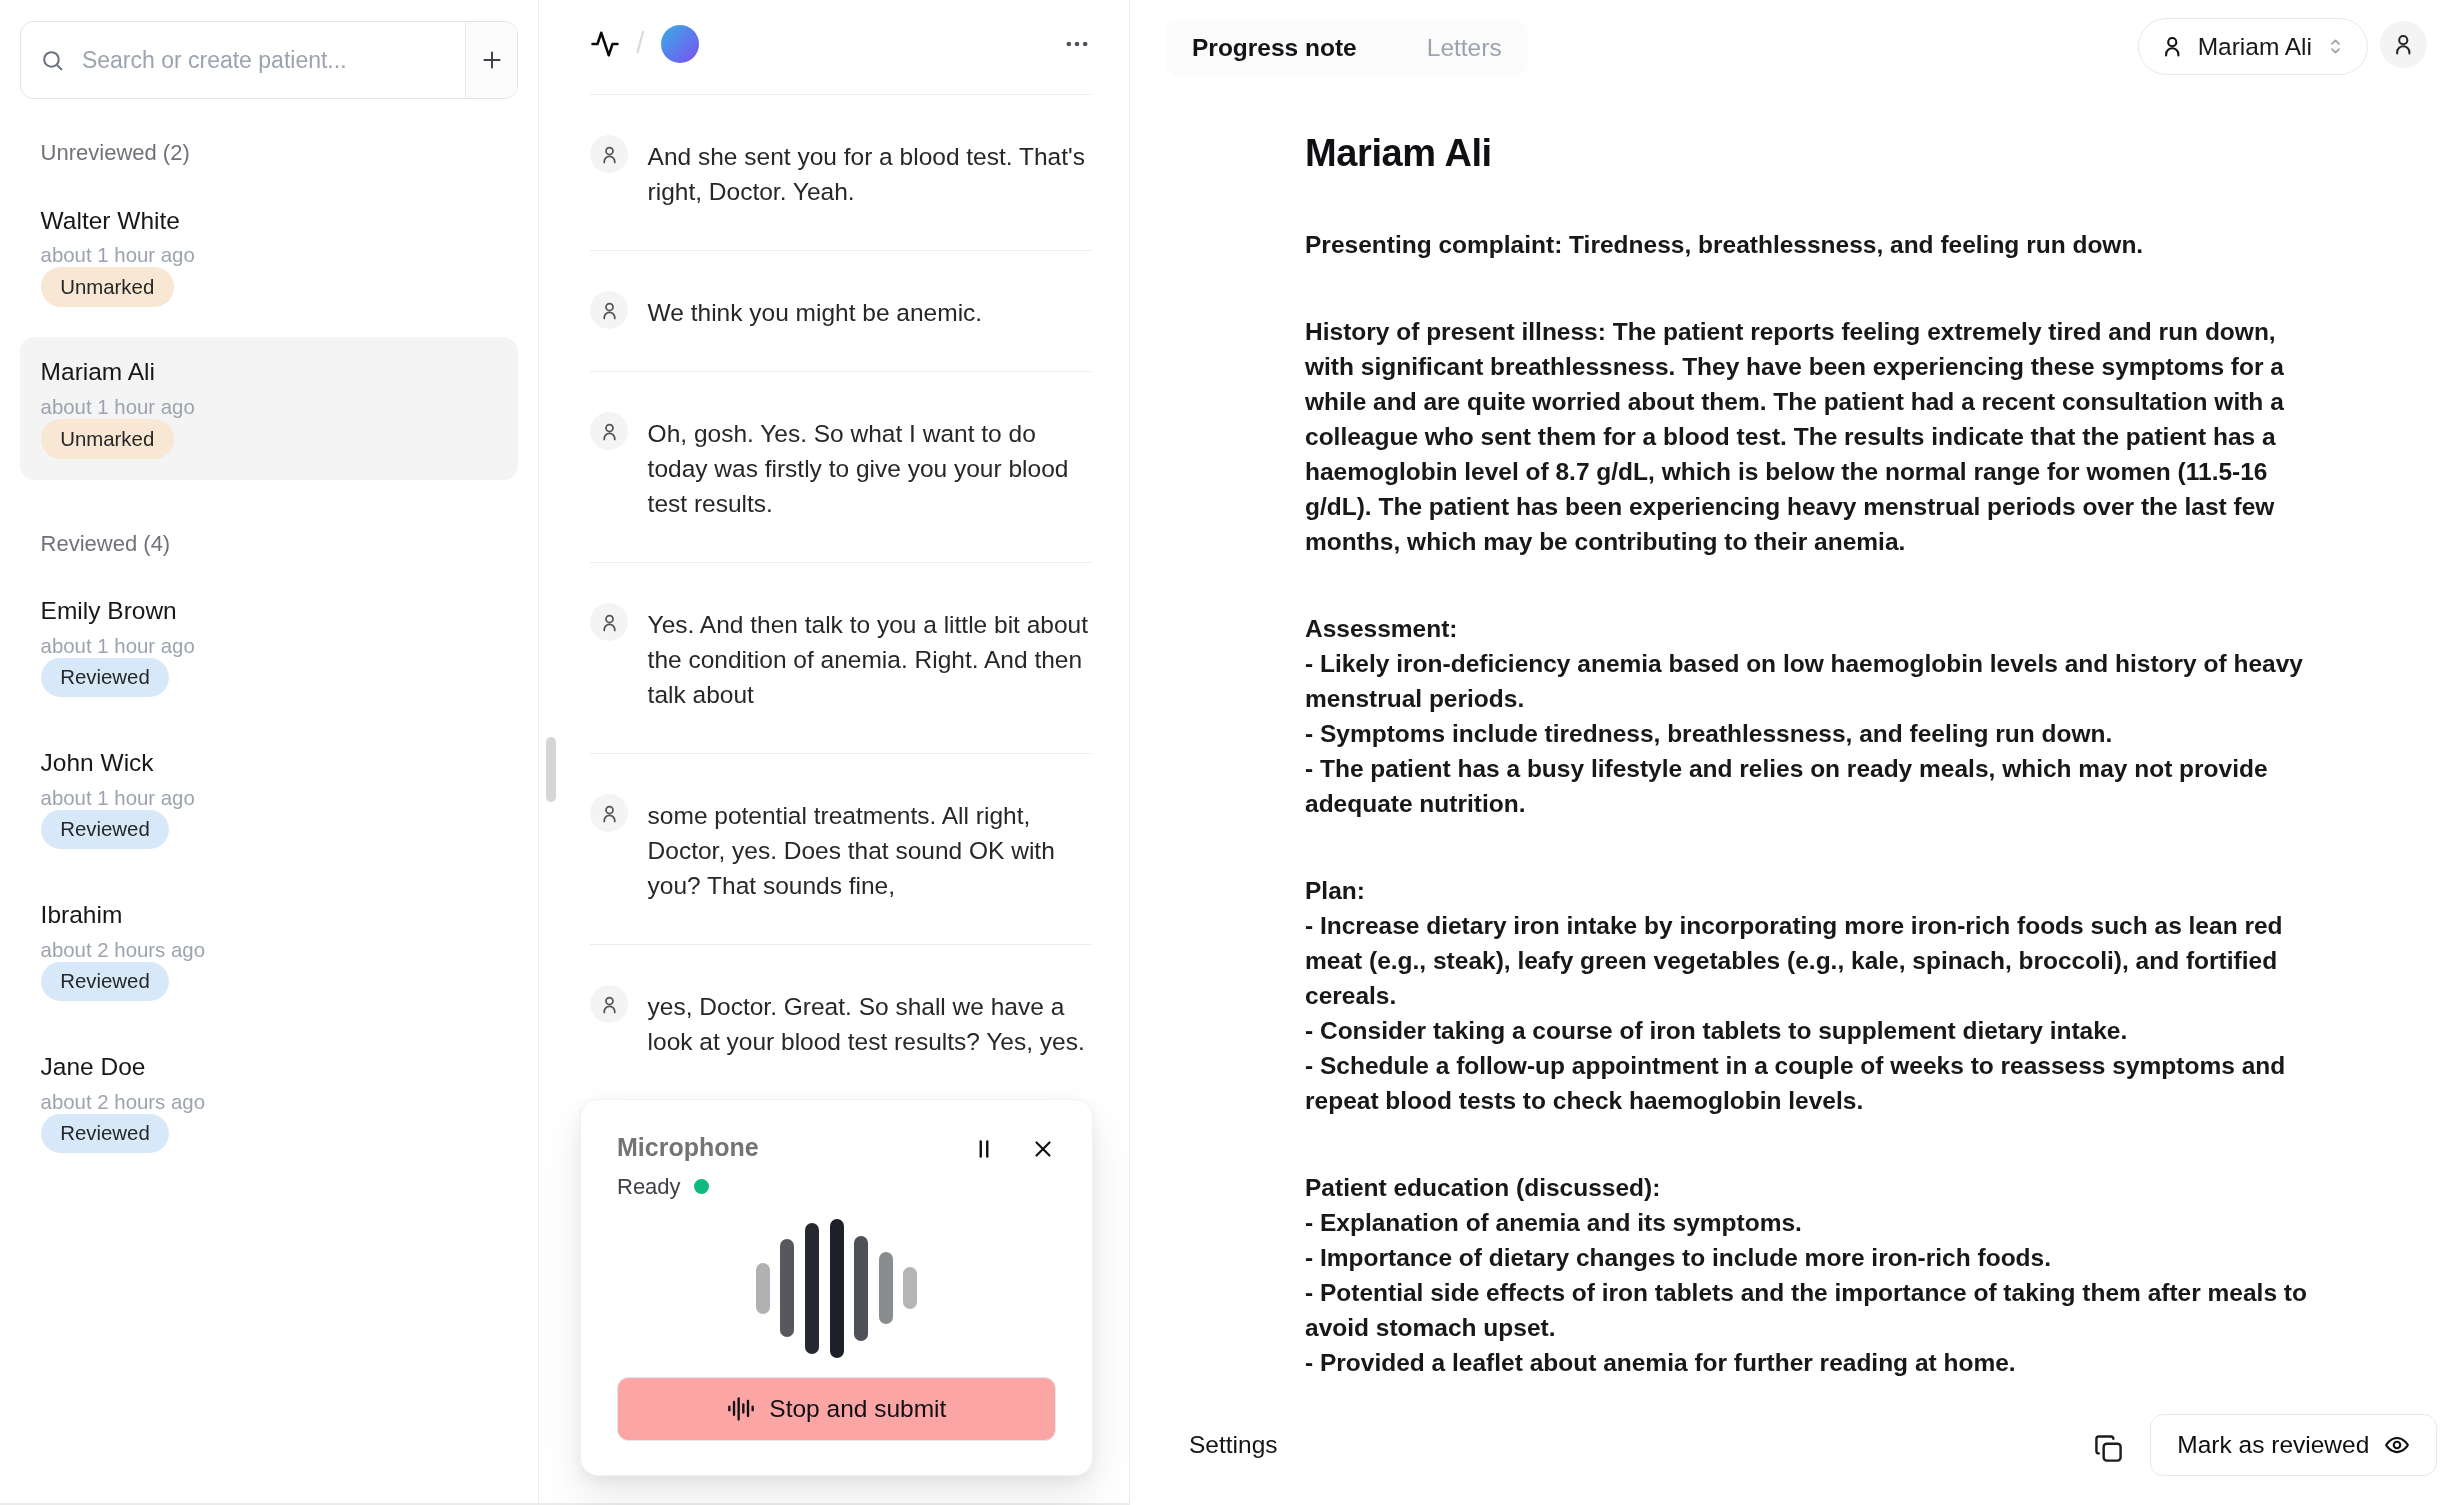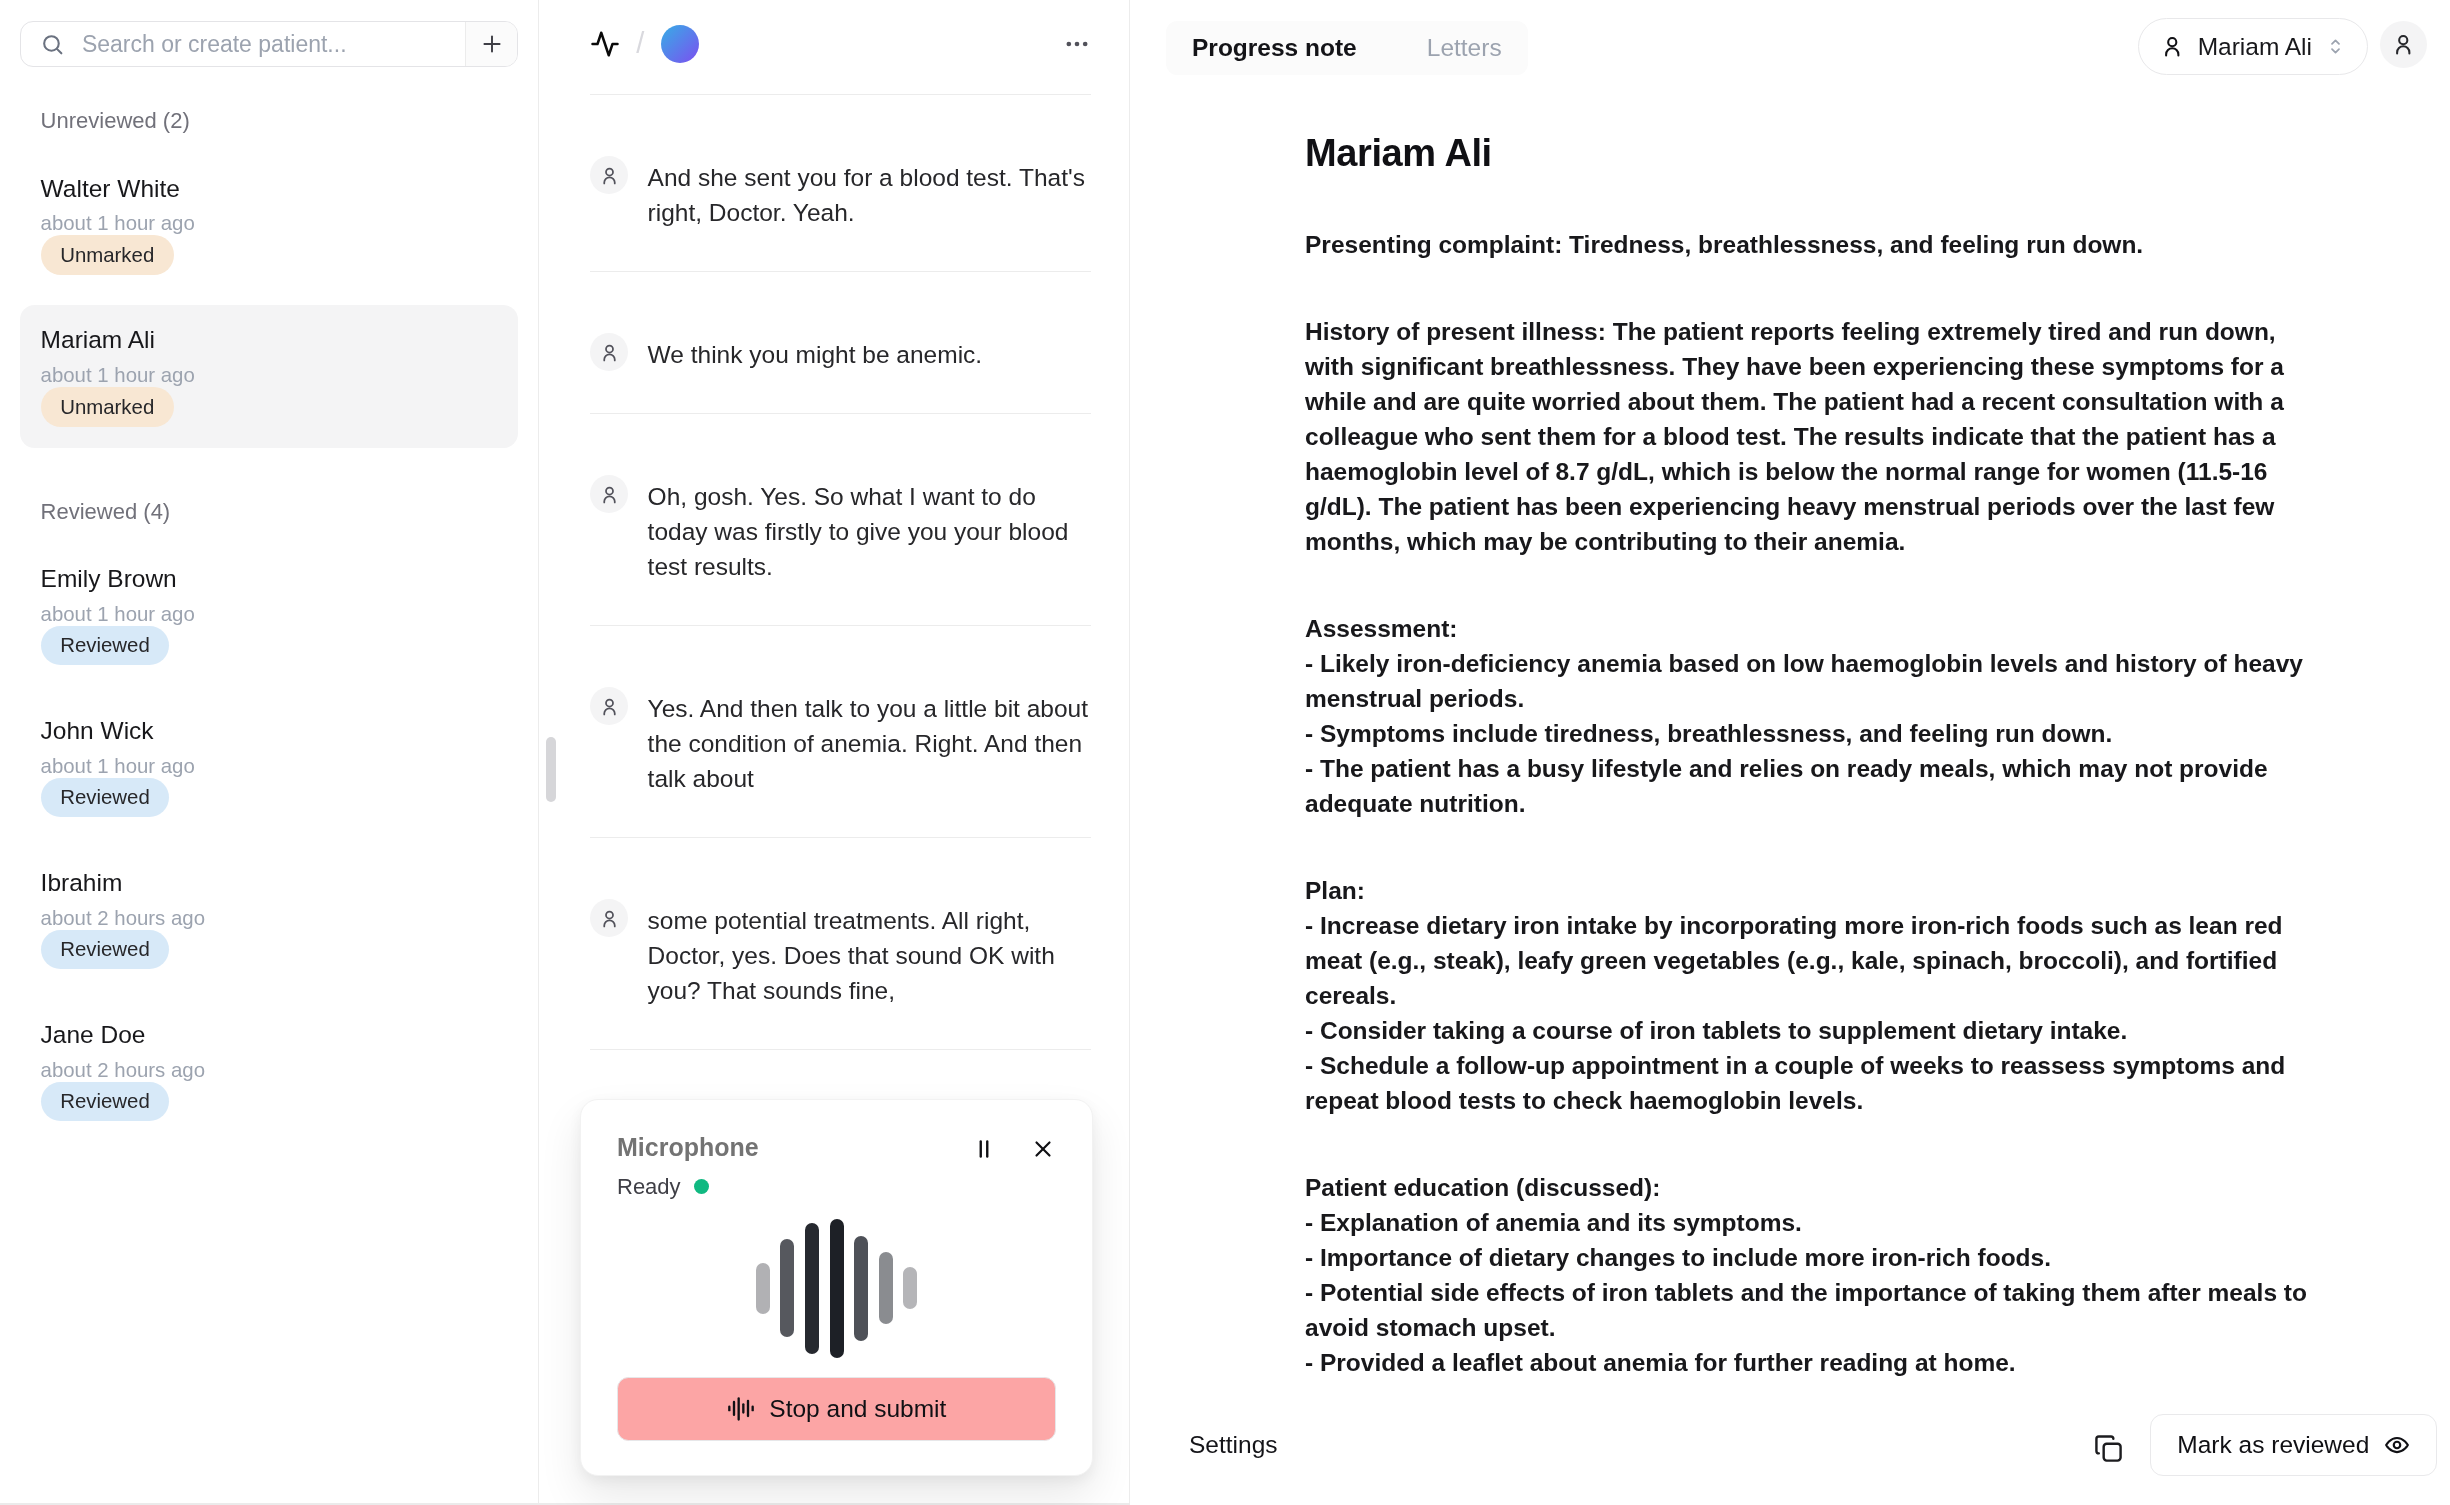--- a/index.html
+++ b/index.html
@@ -6,21 +6,21 @@
   html,body { margin:0; padding:0; }
   body {
     width:2450px; height:1505px; overflow:hidden; background:#fff;
     font-family:"Liberation Sans", sans-serif; color:#18181b;
   }
   .app { position:relative; display:flex; width:2450px; height:1505px; }
   .bottom-line { position:absolute; left:0; bottom:0; width:1130px; height:1.6px; background:#ebebeb; z-index:5; }
 
   
   .sidebar { width:539px; min-width:539px; border-right:1.6px solid #ececec; padding:21px 19.6px 0 19.6px; }
-  .search { display:flex; align-items:stretch; height:46px; border:1.6px solid var(--border); border-radius:13px; overflow:hidden; background:#fff; }
+  .search { display:flex; align-items:stretch; height:78px; border:1.6px solid var(--border); border-radius:13px; overflow:hidden; background:#fff; }
   .search-main { flex:1; display:flex; align-items:center; gap:14.7px; padding:0 19.6px; }
   .search-main svg { flex:none; }
   .search input { border:0; outline:0; flex:1; min-width:0; font:23px "Liberation Sans", sans-serif; color:#18181b; background:transparent; }
   .search input::placeholder { color:#9ca3af; }
   .search-add { width:52px; border-left:1.6px solid #ececec; display:flex; align-items:center; justify-content:center; background:#fbfbfb; cursor:pointer; }
   .section-label { margin:41px 0 19.6px 21px; font-size:22px; color:#71717a; }
   .p-section + .p-section .section-label { margin-top:51px; }
   .patient-row { display:flex; justify-content:space-between; align-items:flex-start; padding:21px; border-radius:14.7px; margin-bottom:9.8px; cursor:pointer;flex-direction:column; }
   .patient-row.selected { background:var(--selected_bg); }
   .p-name { font-size:24.5px; line-height:28px; color:#18181b; margin-bottom:9.8px; }
@@ -28,21 +28,21 @@
   .badge { padding:7.4px 19.6px; border-radius:816px; font-size:20.4px; line-height:24.5px; color:#27272a; white-space:nowrap; }
   .badge.unmarked { background:var(--unmarked_bg); }
   .badge.reviewed { background:var(--reviewed_bg); }
 
   
   .transcript { width:591px; min-width:591px; border-right:1.6px solid #ececec; position:relative; padding:0 38px 0 51px; }
   .t-header { display:flex; align-items:center; gap:16.3px; padding:24.5px 0 31px 0; border-bottom:1.6px solid #ececec; }
   .t-slash { font-size:29px; color:#d9d9de; }
   .t-avatar { width:38px; height:38px; border-radius:50%; background:linear-gradient(135deg, var(--gradient_start), var(--gradient_end)); }
   .t-menu { margin-left:auto; cursor:pointer; display:flex; align-items:center; }
-  .t-list .t-entry { display:flex; gap:19.6px; padding:28px 0 41px 0; border-bottom:1.6px solid #ececec;margin-top:37px; }
+  .t-list .t-entry { display:flex; gap:19.6px; padding:44px 0 41px 0; border-bottom:1.6px solid #ececec; }
   .t-list .t-entry:last-child { border-bottom:0; }
   .t-entry .avatar { width:38px; height:38px; border-radius:50%; background:#f4f4f5; display:flex; align-items:center; justify-content:center; flex:none; margin-top:-3.3px; }
   .t-text { flex:1; font-size:24.5px; line-height:35px; color:#27272a; white-space:pre-line; }
   .t-scrollthumb { position:absolute; left:6.5px; top:737px; width:10.6px; height:65px; border-radius:6.5px; background:#d6d6d9; cursor:pointer; }
 
   
   .mic { position:absolute; left:41px; top:1099px; width:513px; height:377px; background:#fff; border:1.6px solid #f2f2f2; border-radius:18px;
          box-shadow:0 21px 44px rgba(0,0,0,.09), 0 4.9px 13px rgba(0,0,0,.05); padding:33px 36px 34px 36px; display:flex; flex-direction:column; z-index:10; }
   .mic-head { display:flex; align-items:flex-start; }
   .mic-title { font-size:25px; font-weight:bold; color:#737373; }

